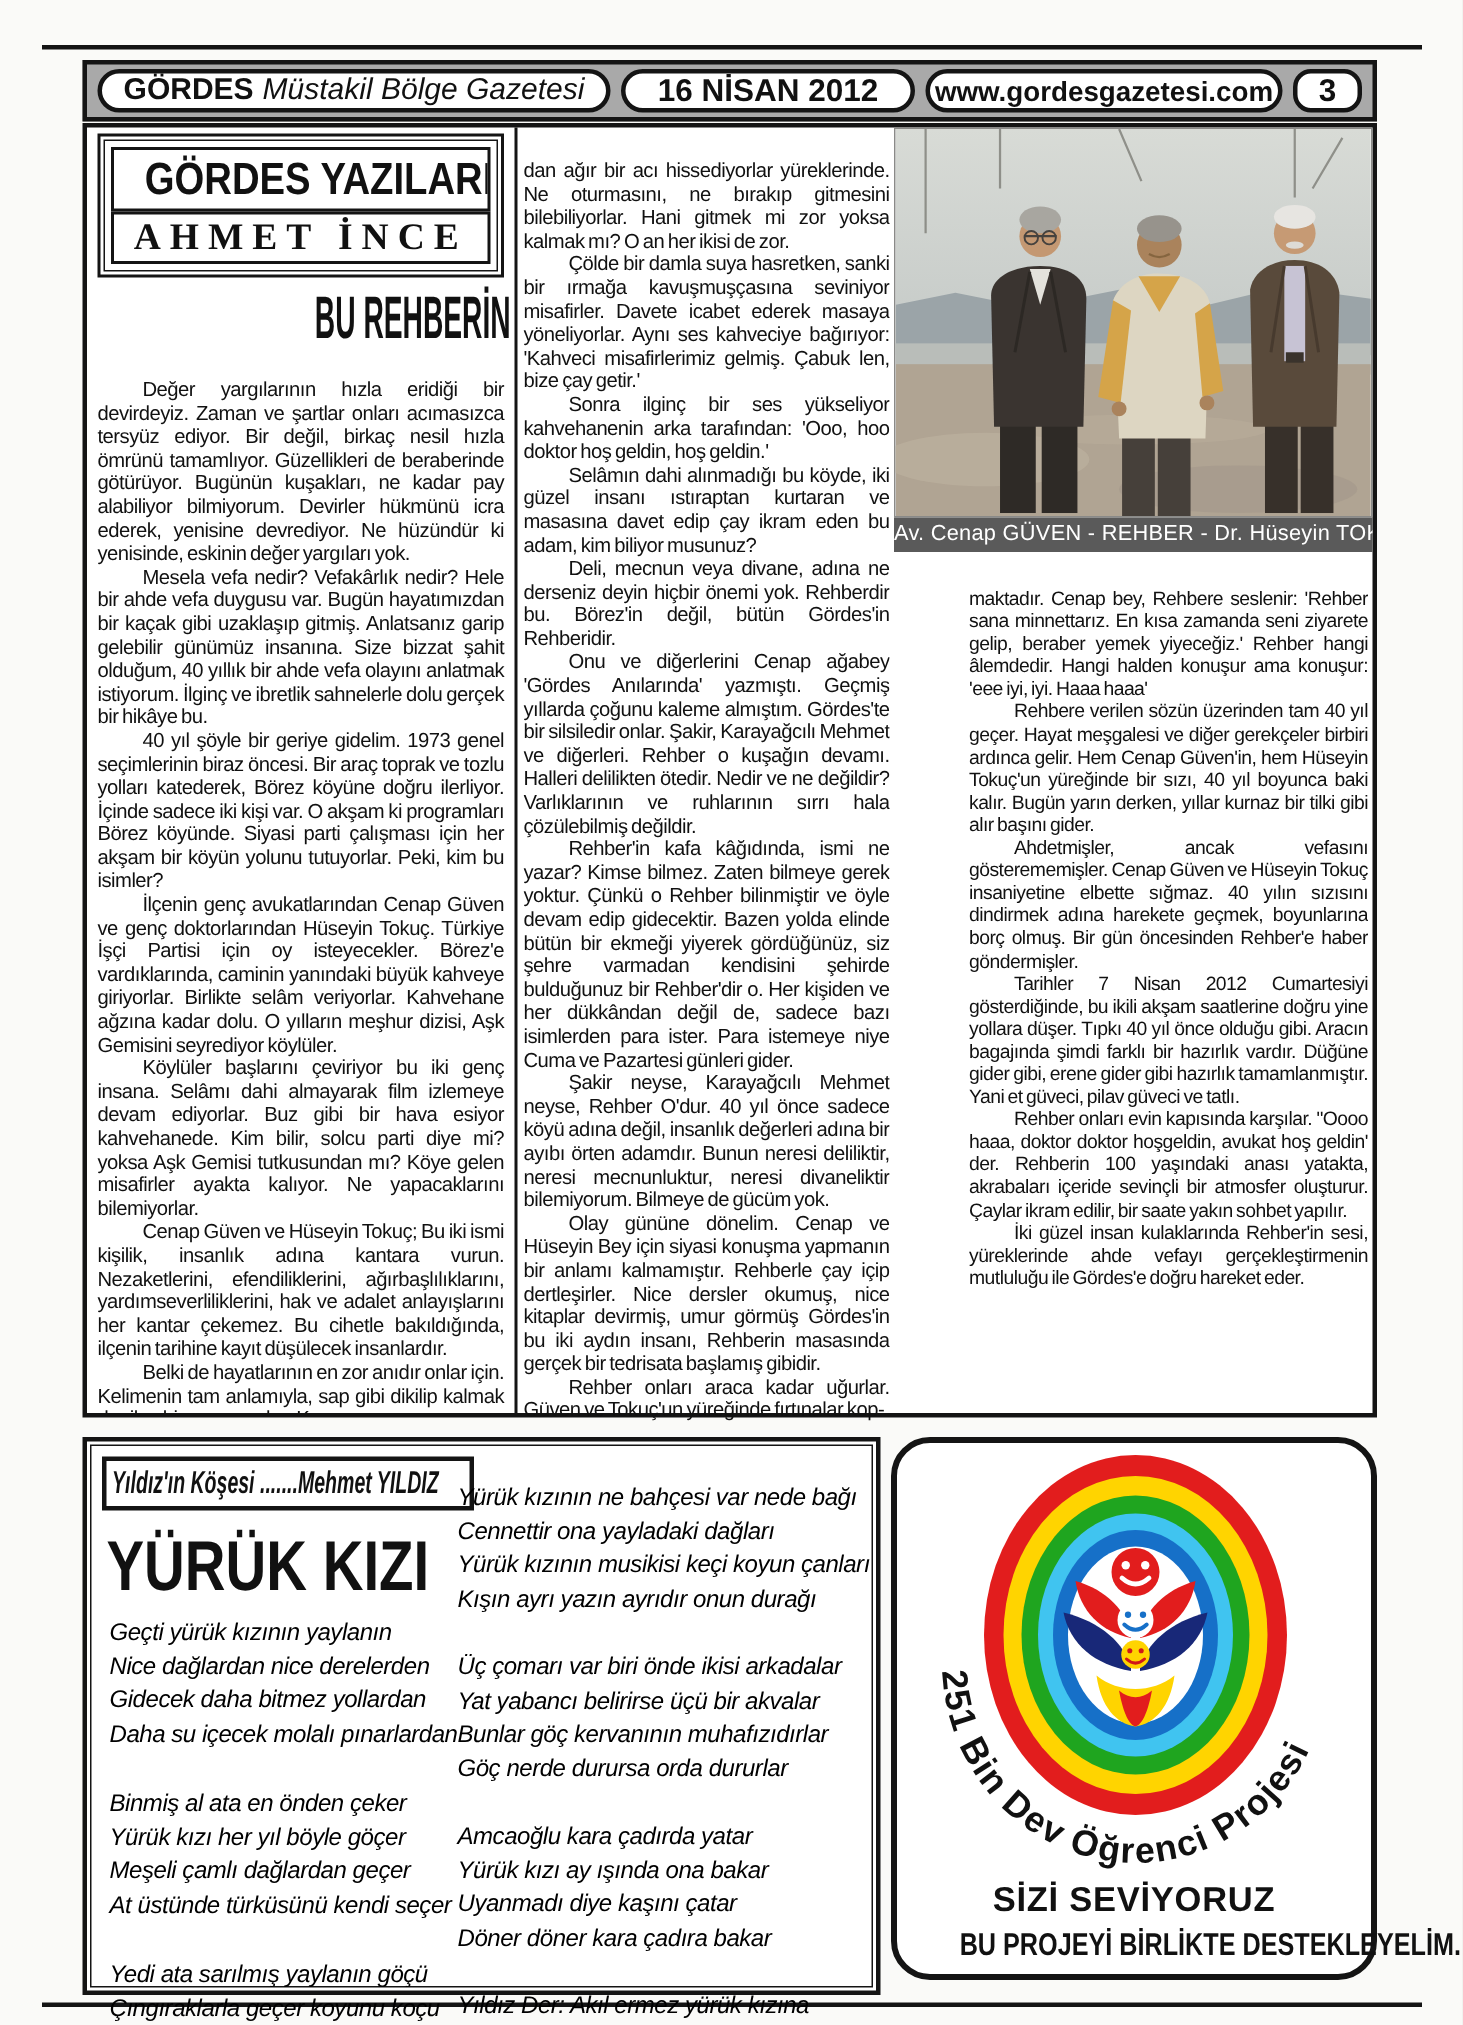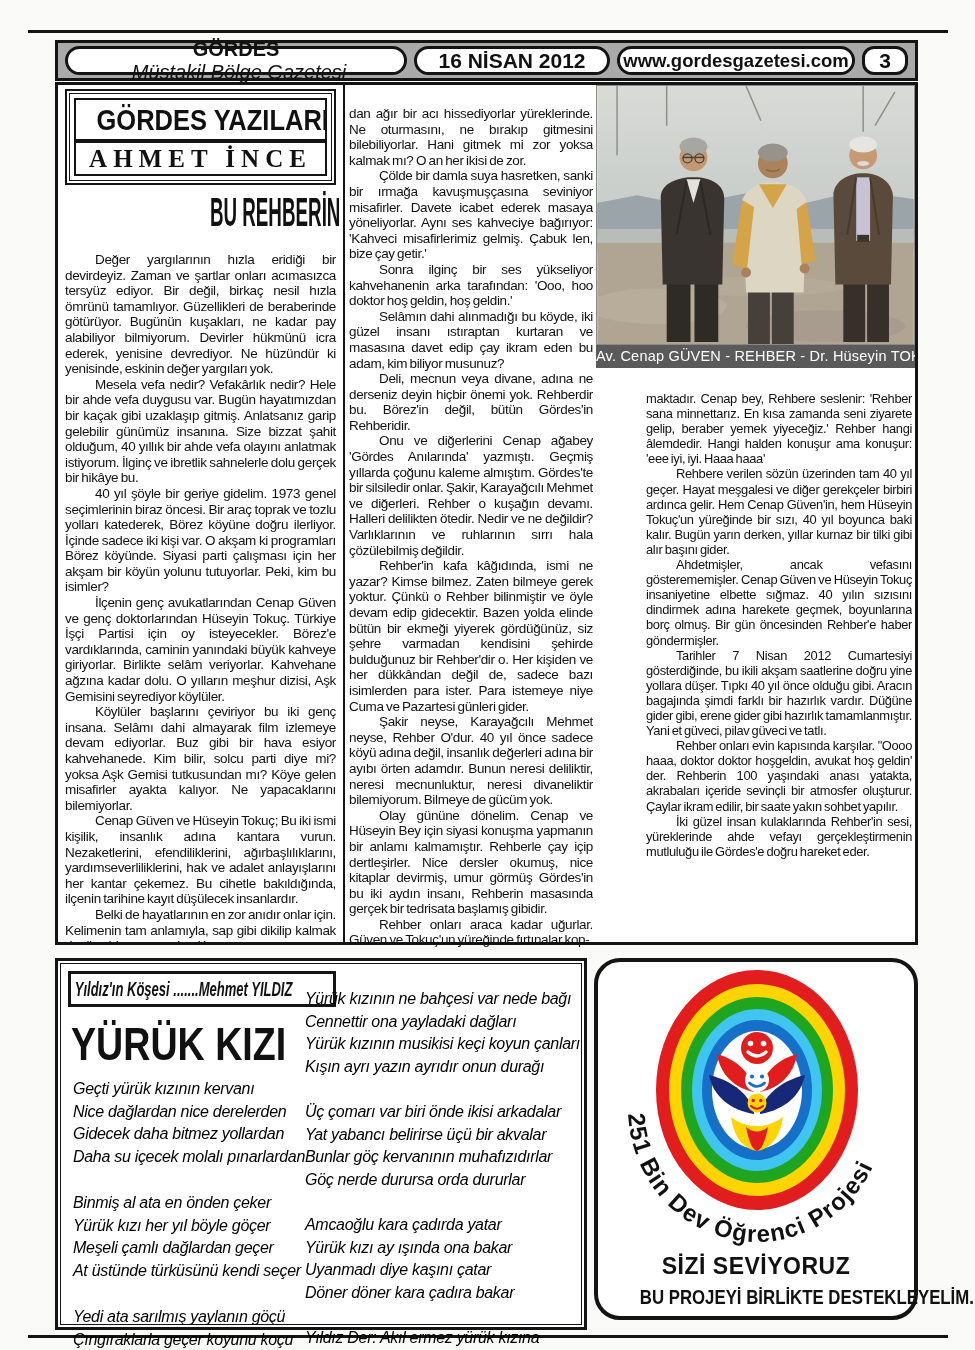--- a/index.html
+++ b/index.html
@@ -6,21 +6,21 @@
   .page{position:relative;width:975px;height:1350px;background:#fafaf8;overflow:hidden;
         font-family:"Liberation Sans",sans-serif;color:#111;}
   .rule{position:absolute;background:#141414;}
 
   
   .header-bar{position:absolute;left:55px;top:40px;width:863px;height:41px;background:#a9a9a9;
               border:3px solid #141414;box-sizing:border-box;display:flex;align-items:center;
               justify-content:space-between;padding:0 7px;}
   .pill{background:#fff;border:3px solid #141414;border-radius:999px;height:29px;box-sizing:border-box;
         display:flex;align-items:center;justify-content:center;white-space:nowrap;}
-  .pill.p1{width:342px;font-size:20px;flex-direction:column;}
+  .pill.p1{width:342px;font-size:20px;}
   .pill.p1 .bold{font-weight:bold;}
   .pill.p1 .ital{font-style:italic;margin-left:6px;}
   .pill.p2{width:196px;font-size:21px;font-weight:bold;}
   .pill.p3{width:238px;font-size:18.5px;font-weight:bold;}
   .pill.p4{width:46px;border-radius:12px;font-size:21px;font-weight:bold;}
 
   
   .main-box{position:absolute;left:55px;top:82px;width:863px;height:863px;border:3px solid #141414;
             box-sizing:border-box;background:#fff;}
   .col1{position:absolute;left:0;top:0;width:287px;height:857px;border-right:2px solid #141414;
@@ -45,21 +45,21 @@
 
   .photo{position:absolute;left:538px;top:0;width:319px;height:284px;}
   .photo svg{display:block;border:1px solid #8a8a88;box-sizing:border-box;}
   .photo-caption{height:23px;line-height:23px;background:#5a5a5a;color:#fff;font-size:14.5px;
                  text-align:center;letter-spacing:0.2px;white-space:nowrap;overflow:hidden;}
 
   
   .poem-box{position:absolute;left:55px;top:958px;width:532px;height:372px;border:3px solid #141414;
             box-sizing:border-box;background:#fff;}
   .poem-inner{position:absolute;left:2px;top:2px;right:2px;bottom:2px;border:1px solid #141414;}
-  .corner-box{position:absolute;left:7px;top:7px;width:268px;height:36px;border:3px solid #141414;
+  .corner-box{position:absolute;left:7px;top:7px;width:248px;height:36px;border:3px solid #141414;
               box-sizing:border-box;overflow:hidden;text-align:left;}
   .corner-box span{display:inline-block;font-weight:bold;font-style:italic;font-size:21px;line-height:30px;
                    white-space:nowrap;transform:scaleX(0.62);transform-origin:left center;padding-left:6px;}
   .poem-title{position:absolute;left:10px;top:52px;height:52px;}
   .poem-title span{display:inline-block;font-weight:bold;font-size:47px;white-space:nowrap;
                    transform:scaleX(0.8);transform-origin:left center;}
   .stanza{font-style:italic;font-size:16px;line-height:22.5px;letter-spacing:-0.3px;white-space:pre-line;color:#000000;}
   .poem-left{position:absolute;left:12px;top:114px;display:flex;flex-direction:column;gap:24px;}
   .poem-right{position:absolute;left:244px;top:24px;display:flex;flex-direction:column;gap:23px;}
 
@@ -205,21 +205,21 @@
 
   <div class="poem-box">
     <div class="poem-inner">
       <div class="corner-box">
         <span>Yıldız'ın Köşesi .......Mehmet YILDIZ</span>
       </div>
       <div class="poem-title">
         <span>YÜRÜK KIZI</span>
       </div>
       <div class="poem-left">
-        <div class="stanza">Geçti yürük kızının kervanı
+        <div class="stanza">Geçti yürük kızının yaylanın
 Nice dağlardan nice derelerden
 Gidecek daha bitmez yollardan
 Daha su içecek molalı pınarlardan</div>
         <div class="stanza">Binmiş al ata en önden çeker
 Yürük kızı her yıl böyle göçer
 Meşeli çamlı dağlardan geçer
 At üstünde türküsünü kendi seçer</div>
         <div class="stanza">Yedi ata sarılmış yaylanın göçü
 Çıngıraklarla geçer koyunu koçu
 Yürük kızının başında ipekli puşu

